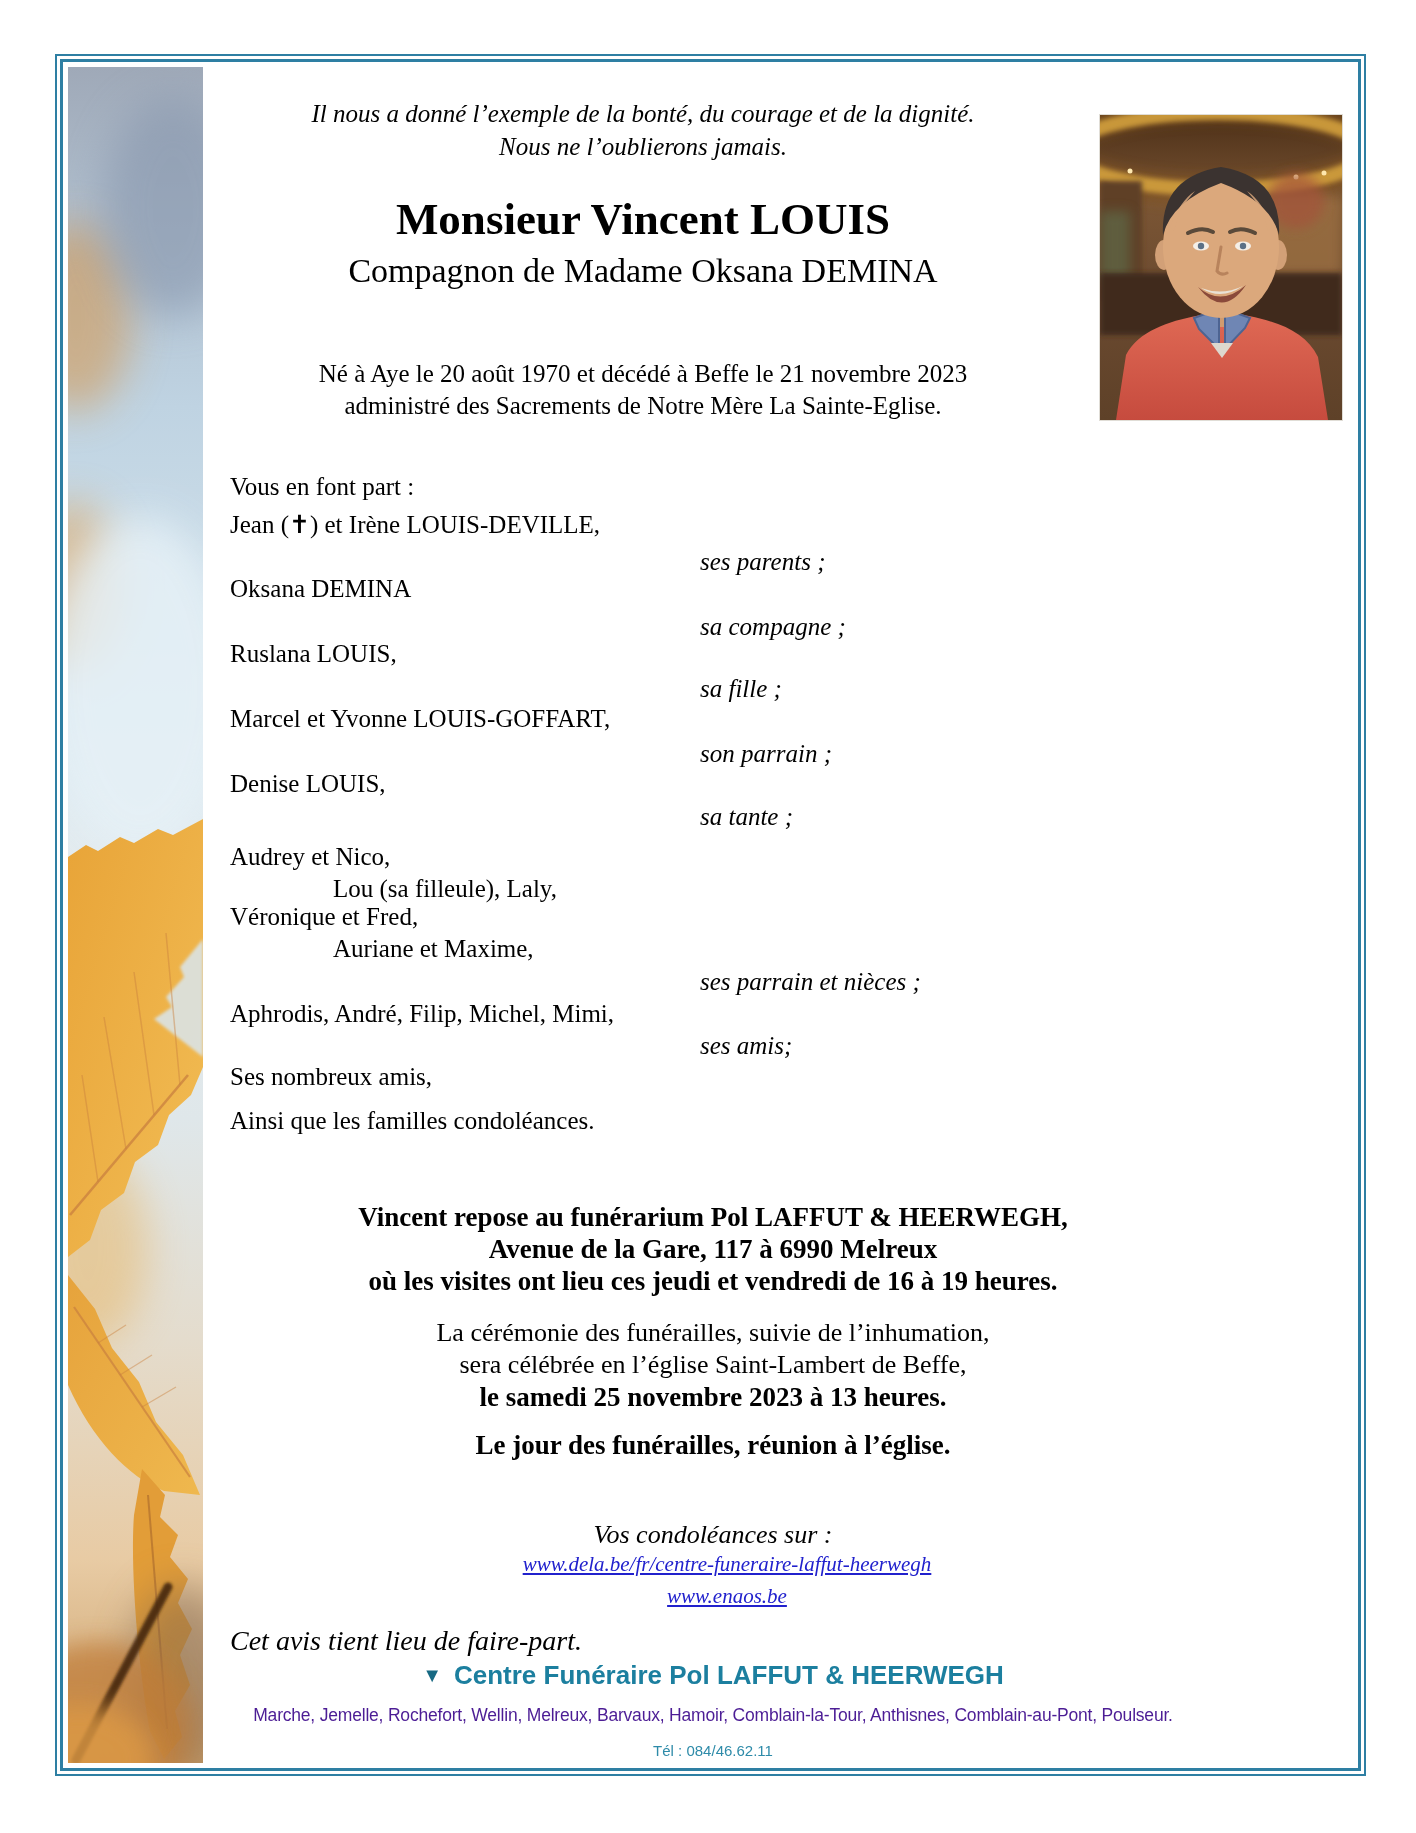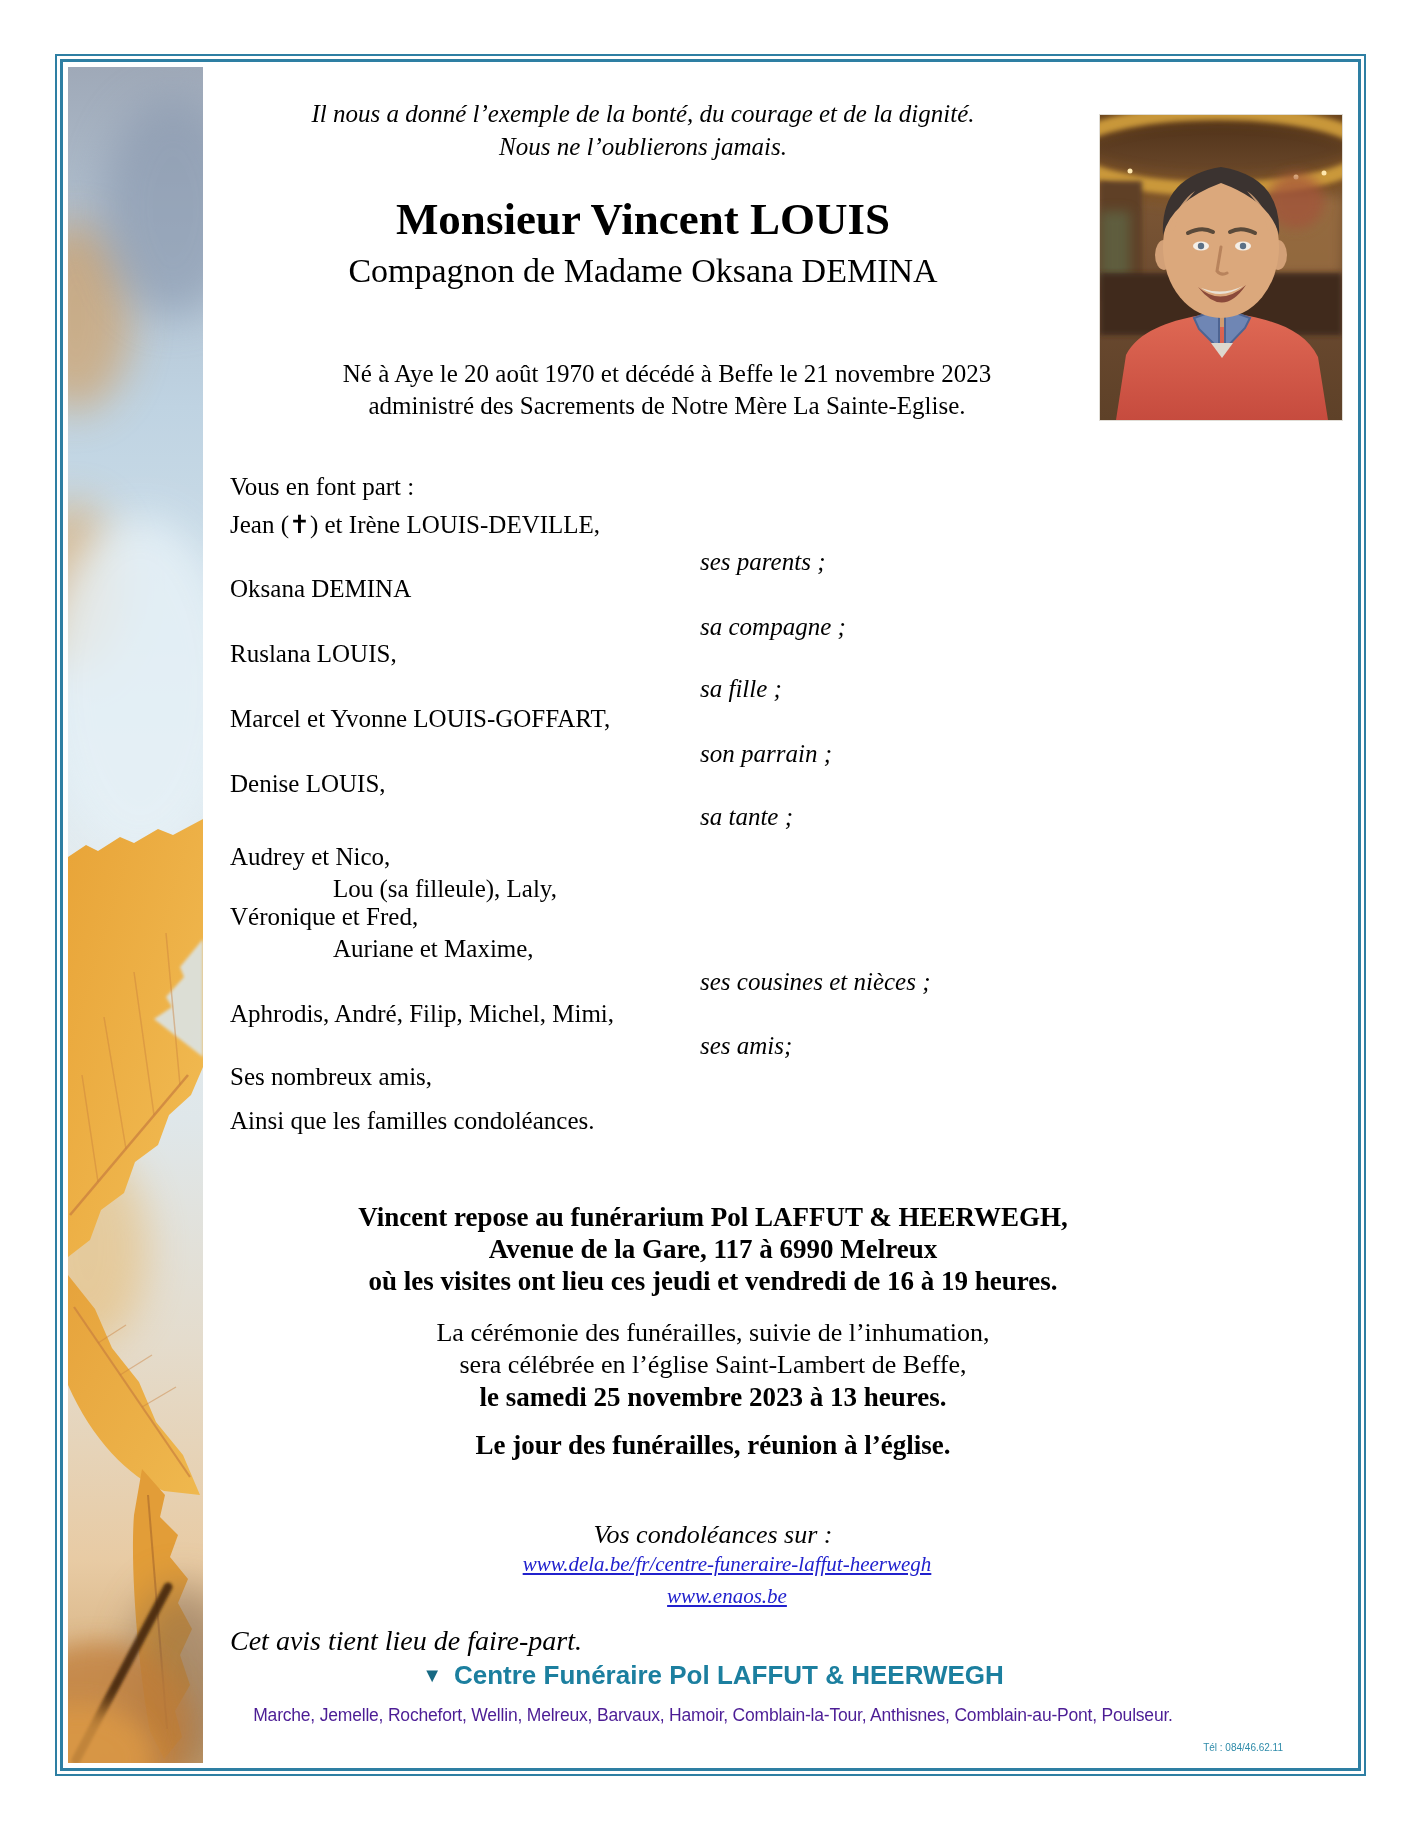--- a/index.html
+++ b/index.html
@@ -18,34 +18,34 @@
   .leaf-strip{position:absolute;left:68px;top:67px;width:135px;height:1696px;overflow:hidden;}
   
   .portrait{position:absolute;left:1100px;top:115px;width:242px;height:305px;overflow:hidden;
     box-shadow:0 0 0 1px #e0ddd6;}
   
   .hdr{left:203px;width:880px;text-align:center;}
   .cblock{left:143px;width:1140px;text-align:center;}
   .quote{font-style:italic;font-size:25px;line-height:33px;}
   .title{font-size:45px;font-weight:bold;white-space:nowrap;}
   .subtitle{font-size:34px;white-space:nowrap;}
-  .birth{font-size:25px;white-space:nowrap;margin-left:24px;}
+  .birth{font-size:25px;white-space:nowrap;}
   .intro{left:230px;font-size:25px;margin-top:8px;}
   .name{left:230px;font-size:25px;white-space:nowrap;}
   .name.indent{left:333px;}
   .role{left:700px;width:630px;text-align:left;font-style:italic;font-size:25px;white-space:nowrap;}
   .bold27{font-size:27px;font-weight:bold;white-space:nowrap;}
   .reg26{font-size:26px;white-space:nowrap;}
   .ital26{font-style:italic;font-size:26px;}
   .linkline a{color:#2121cd;font-style:italic;font-size:21px;text-decoration:underline;cursor:pointer;margin-left:28px;}
   .notice{left:230px;font-style:italic;font-size:28px;}
   .brand{color:#1c7f9f;font-family:"Liberation Sans",sans-serif;font-weight:bold;font-size:26px;}
   .brand .tri{color:#176983;font-size:20px;margin-right:12px;position:relative;top:-2px;font-style:normal;}
   .cities{color:#4c1d95;font-family:"Liberation Sans",sans-serif;font-size:17.5px;letter-spacing:-0.2px;white-space:nowrap;}
-  .phone{color:#2e8ba9;font-family:"Liberation Sans",sans-serif;font-size:10px;text-align:right;}
+  .phone{color:#2e8ba9;font-family:"Liberation Sans",sans-serif;font-size:15px;}
 </style>
 </head>
 <body>
 
 <div class="frame-outer">
   <div class="frame-inner"></div>
 </div>
 
 <div class="leaf-strip">
 <svg width="135" height="1696" viewBox="0 0 135 1696" xmlns="http://www.w3.org/2000/svg">
@@ -189,21 +189,21 @@
 <div class="abs name indent" style="top:935px">Auriane et Maxime,</div>
 <div class="abs name" style="top:1000px">Aphrodis, André, Filip, Michel, Mimi,</div>
 <div class="abs name" style="top:1063px">Ses nombreux amis,</div>
 <div class="abs name" style="top:1107px">Ainsi que les familles condoléances.</div>
 
 <div class="abs role" style="top:548px">ses parents ;</div>
 <div class="abs role" style="top:613px">sa compagne ;</div>
 <div class="abs role" style="top:675px">sa fille ;</div>
 <div class="abs role" style="top:740px">son parrain ;</div>
 <div class="abs role" style="top:803px">sa tante ;</div>
-<div class="abs role" style="top:968px">ses cousines et nièces ;</div>
+<div class="abs role" style="top:968px">ses parrain et nièces ;</div>
 <div class="abs role" style="top:1032px">ses amis;</div>
 
 <div class="abs cblock bold27" style="top:1202px">Vincent repose au funérarium Pol LAFFUT &amp; HEERWEGH,</div>
 <div class="abs cblock bold27" style="top:1234px">Avenue de la Gare, 117 à 6990 Melreux</div>
 <div class="abs cblock bold27" style="top:1266px">où les visites ont lieu ces jeudi et vendredi de 16 à 19 heures.</div>
 
 <div class="abs cblock reg26" style="top:1318px">La cérémonie des funérailles, suivie de l’inhumation,</div>
 <div class="abs cblock reg26" style="top:1350px">sera célébrée en l’église Saint-Lambert de Beffe,</div>
 <div class="abs cblock bold27" style="top:1382px">le samedi 25 novembre 2023 à 13 heures.</div>
 <div class="abs cblock bold27" style="top:1430px">Le jour des funérailles, réunion à l’église.</div>

